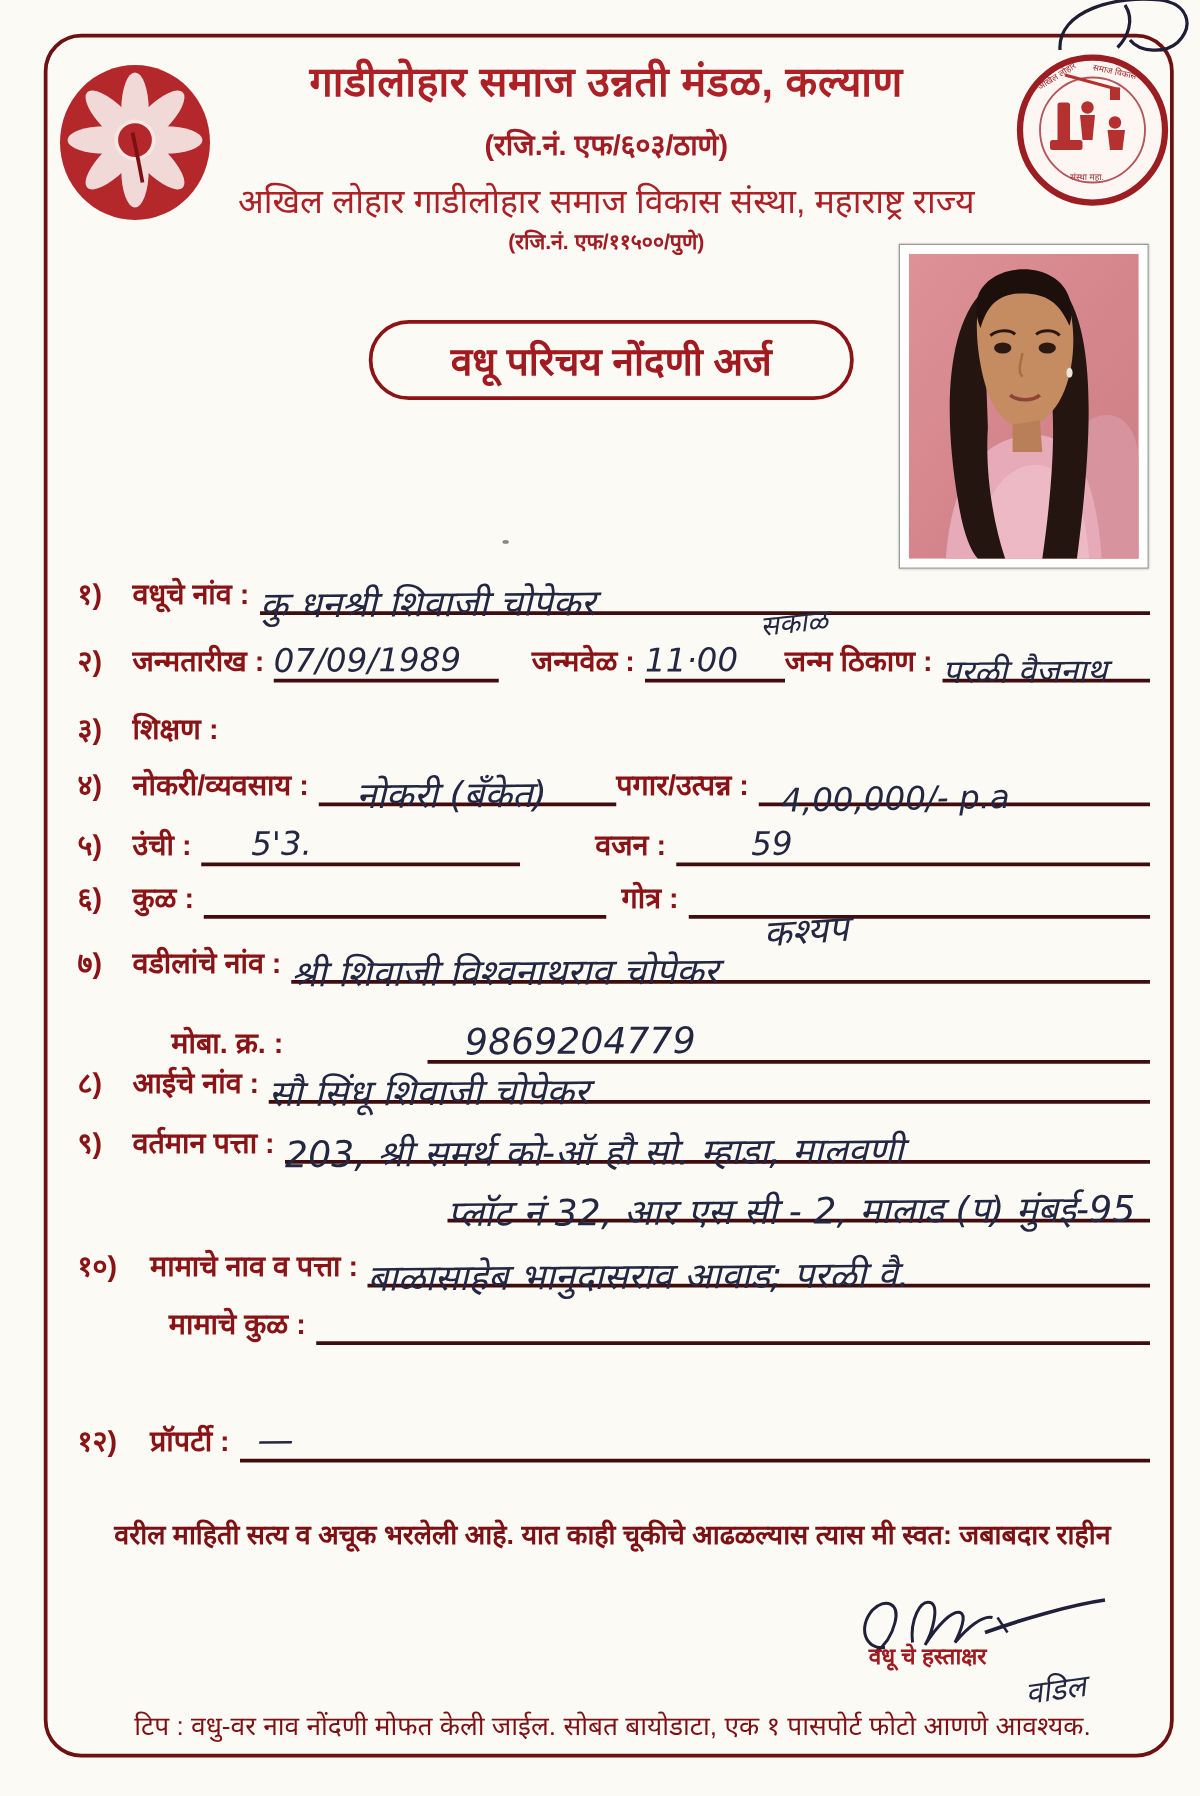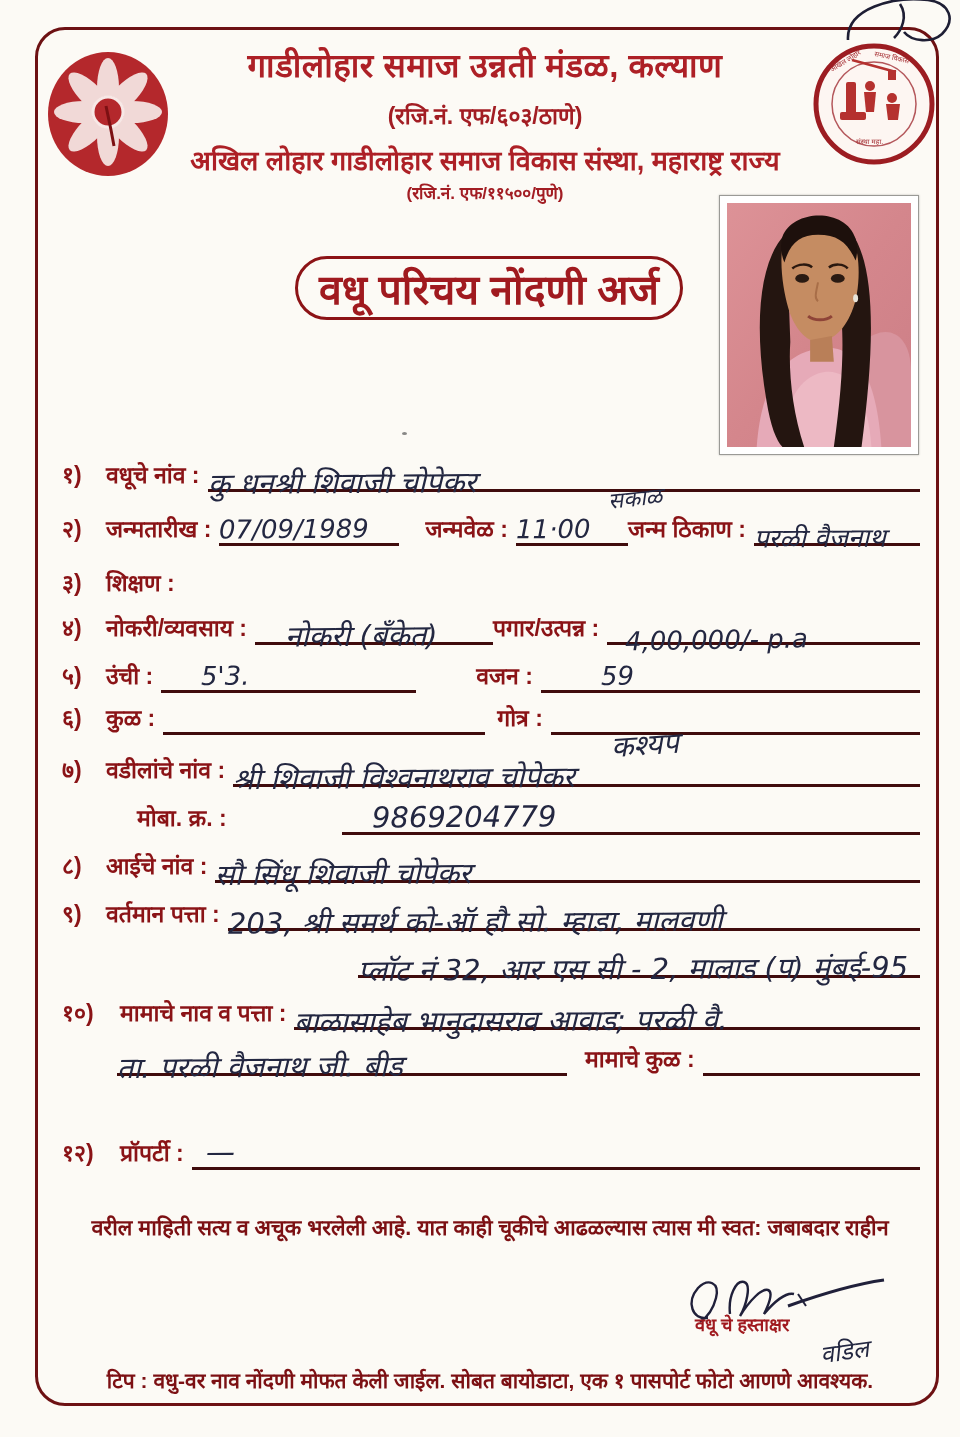--- a/index.html
+++ b/index.html
@@ -11,27 +11,27 @@
   .frame {
     position:absolute; left:35px; top:27px; right:21px; bottom:31px;
     border:3px solid #6d1113; border-radius:30px; pointer-events:none;
   }
   
   .logo-left { position:absolute; left:46px; top:50px; width:124px; height:132px; }
   .logo-right{ position:absolute; left:812px; top:42px; width:124px; height:148px; }
   .head-text { position:absolute; left:175px; top:42px; width:620px; text-align:center; }
   .org-title { font-size:33px; font-weight:bold; color:#ad2026; letter-spacing:.5px; }
   .org-reg   { font-size:23px; font-weight:bold; color:#a21d23; margin-top:12px; }
-  .org-sub   { font-size:27px; font-weight:bold; color:#ad2026; margin-top:10px; }
+  .org-sub   { font-size:27px; font-weight:normal; color:#ad2026; margin-top:10px; }
   .org-reg2  { font-size:17px; font-weight:bold; color:#a21d23; margin-top:3px; }
   .title-pill {
     position:absolute; left:295px; top:256px; width:388px; height:64px;
     border:3px solid #8c1316; border-radius:34px;
     display:flex; align-items:center; justify-content:center;
-    font-size:41px; font-weight:bold; color:#a01a1f;
+    font-size:31px; font-weight:bold; color:#a01a1f;
   }
   .photo-frame {
     position:absolute; left:719px; top:195px; width:200px; height:260px;
     background:#fff; border:1px solid #9a9a96; padding:7px;
     box-shadow:0 0 2px rgba(0,0,0,.25);
   }
   .photo-frame svg { width:100%; height:100%; display:block; }
   .corner-mark { position:absolute; right:0; top:-6px; width:118px; height:52px; }
   .ink-dot { position:absolute; left:402px; top:432px; width:5px; height:3px; background:#555; border-radius:50%; opacity:.7; }
   
@@ -65,21 +65,21 @@
     position:absolute; left:70px; right:50px; top:1212px;
     text-align:center; font-size:21.5px; font-weight:bold; color:#7c1013;
   }
   .sig-block { position:absolute; left:640px; top:1272px; width:280px; height:105px; }
   .sig-svg   { position:absolute; left:30px; top:0; width:230px; height:70px; }
   .sig-label { position:absolute; left:55px; top:40px; font-size:18px; font-weight:bold; color:#a01a1f; white-space:nowrap; }
   .sig-note  { position:absolute; left:180px; top:62px; font-family:"DejaVu Sans",sans-serif;
                font-style:italic; font-size:24px; color:#232741; transform:rotate(-8deg); }
   .footer-note {
     position:absolute; left:60px; right:40px; top:1366px;
-    text-align:center; font-size:21px; font-weight:bold; color:#7c1013;
+    text-align:center; font-size:21px; font-weight:normal; color:#7c1013;
   }
 </style>
 </head>
 <body>
 
 <div class="sheet">
   <div class="frame"></div>
 
   <svg class="corner-mark" viewBox="0 0 118 52">
     <path d="M6,46 C4,14 52,2 86,6 C108,9 114,26 100,40 C90,49 70,48 62,38" fill="none" stroke="#1e1e34" stroke-width="2.6"></path>
@@ -237,21 +237,21 @@
     <span class="num">७)</span>
     <span class="label">वडीलांचे नांव :</span>
     <span class="blank">
       <span class="hw dev big">श्री शिवाजी विश्वनाथराव चोपेकर</span>
     </span>
   </div>
 
   <div class="row" style="top:801px;gap:27px;">
     <span class="indent" style="flex-basis:48px;"></span>
     <span class="label">मोबा. क्र. :</span>
-    <span class="blank" style="margin-left:80px;">
+    <span class="blank" style="margin-left:80px;margin-top:16px;">
       <span class="hw big" style="padding-left:30px;">9869204779</span>
     </span>
   </div>
 
   <div class="row" style="top:849px;">
     <span class="num">८)</span>
     <span class="label">आईचे नांव :</span>
     <span class="blank">
       <span class="hw dev big">सौ सिंधू शिवाजी चोपेकर</span>
     </span>
@@ -273,23 +273,20 @@
 
   <div class="row" style="top:996px;">
     <span class="num" style="flex-basis:58px;">१०)</span>
     <span class="label">मामाचे नाव व पत्ता :</span>
     <span class="blank">
       <span class="hw dev big">बाळासाहेब भानुदासराव आवाड; परळी वै.</span>
     </span>
   </div>
   <div class="row" style="top:1042px;">
     <span class="indent" style="flex-basis:55px;"></span>
-    <span class="blank fixed" style="width:450px;">
-      <span class="hw dev big">ता. परळी वैजनाथ जी. बीड</span>
-    </span>
     <span class="spacer" style="flex-basis:18px;"></span>
     <span class="label">मामाचे कुळ :</span>
     <span class="blank">
       <span class="hw"></span>
     </span>
   </div>
 
 
   <div class="row" style="top:1136px;">
     <span class="num" style="flex-basis:58px;">१२)</span>

